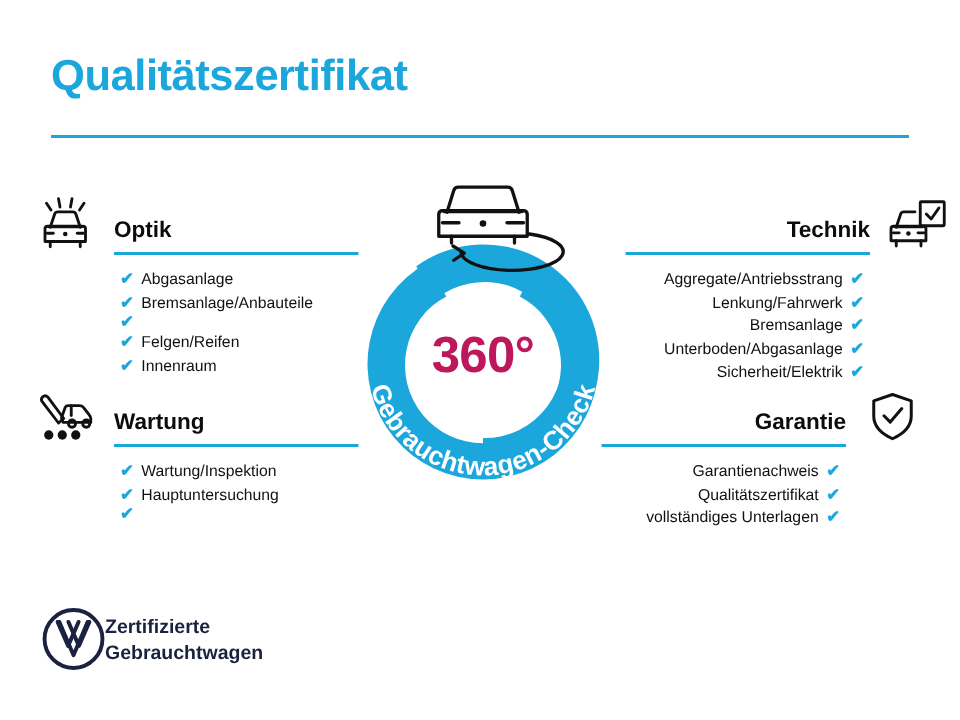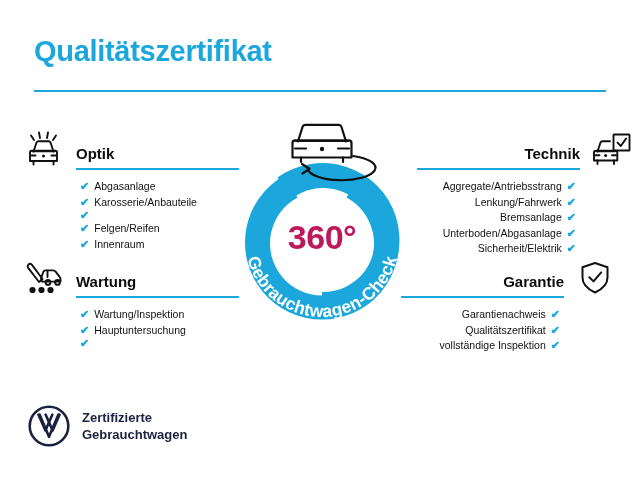--- a/index.html
+++ b/index.html
@@ -137,21 +137,20 @@
     line-height: 34px;
   }
 
   
   #footer {
     position: absolute;
     left: 28px;
     top: 405px;
     display: flex;
     align-items: center;
-    gap: 12px;
   }
   #vw-logo { width: 42px; height: 42px; display: block; }
   #footer-text {
     font-size: 13px;
     font-weight: bold;
     color: #1B2240;
     line-height: 17px;
     white-space: nowrap;
   }
 </style>
@@ -196,21 +195,21 @@
         <span class="sec-rule" style="display:block"></span>
       </span>
     </div>
     <ul class="sec-list">
       <li>
         <span class="chk">✔</span>
         <span>Abgasanlage</span>
       </li>
       <li>
         <span class="chk">✔</span>
-        <span>Karosserie/Anbauteile</span>
+        <span>Bremsanlage/Anbauteile</span>
       </li>
       <li>
         <span class="chk">✔</span>
       </li>
       <li>
         <span class="chk">✔</span>
         <span>Felgen/Reifen</span>
       </li>
       <li>
         <span class="chk">✔</span>
@@ -326,21 +325,21 @@
     <ul class="sec-list">
       <li>
         <span>Garantienachweis</span>
         <span class="chk">✔</span>
       </li>
       <li>
         <span>Qualitätszertifikat</span>
         <span class="chk">✔</span>
       </li>
       <li>
-        <span>vollständige Inspektion</span>
+        <span>vollständiges Unterlagen</span>
         <span class="chk">✔</span>
       </li>
     </ul>
   </div>
 
   <div id="badge">
     <svg id="badge-svg" viewBox="0 0 200 212" aria-hidden="true">
       <defs>
         <path id="arcpath" d="M 23,128 A 77,77 0 0 0 177,128"></path>
       </defs>

